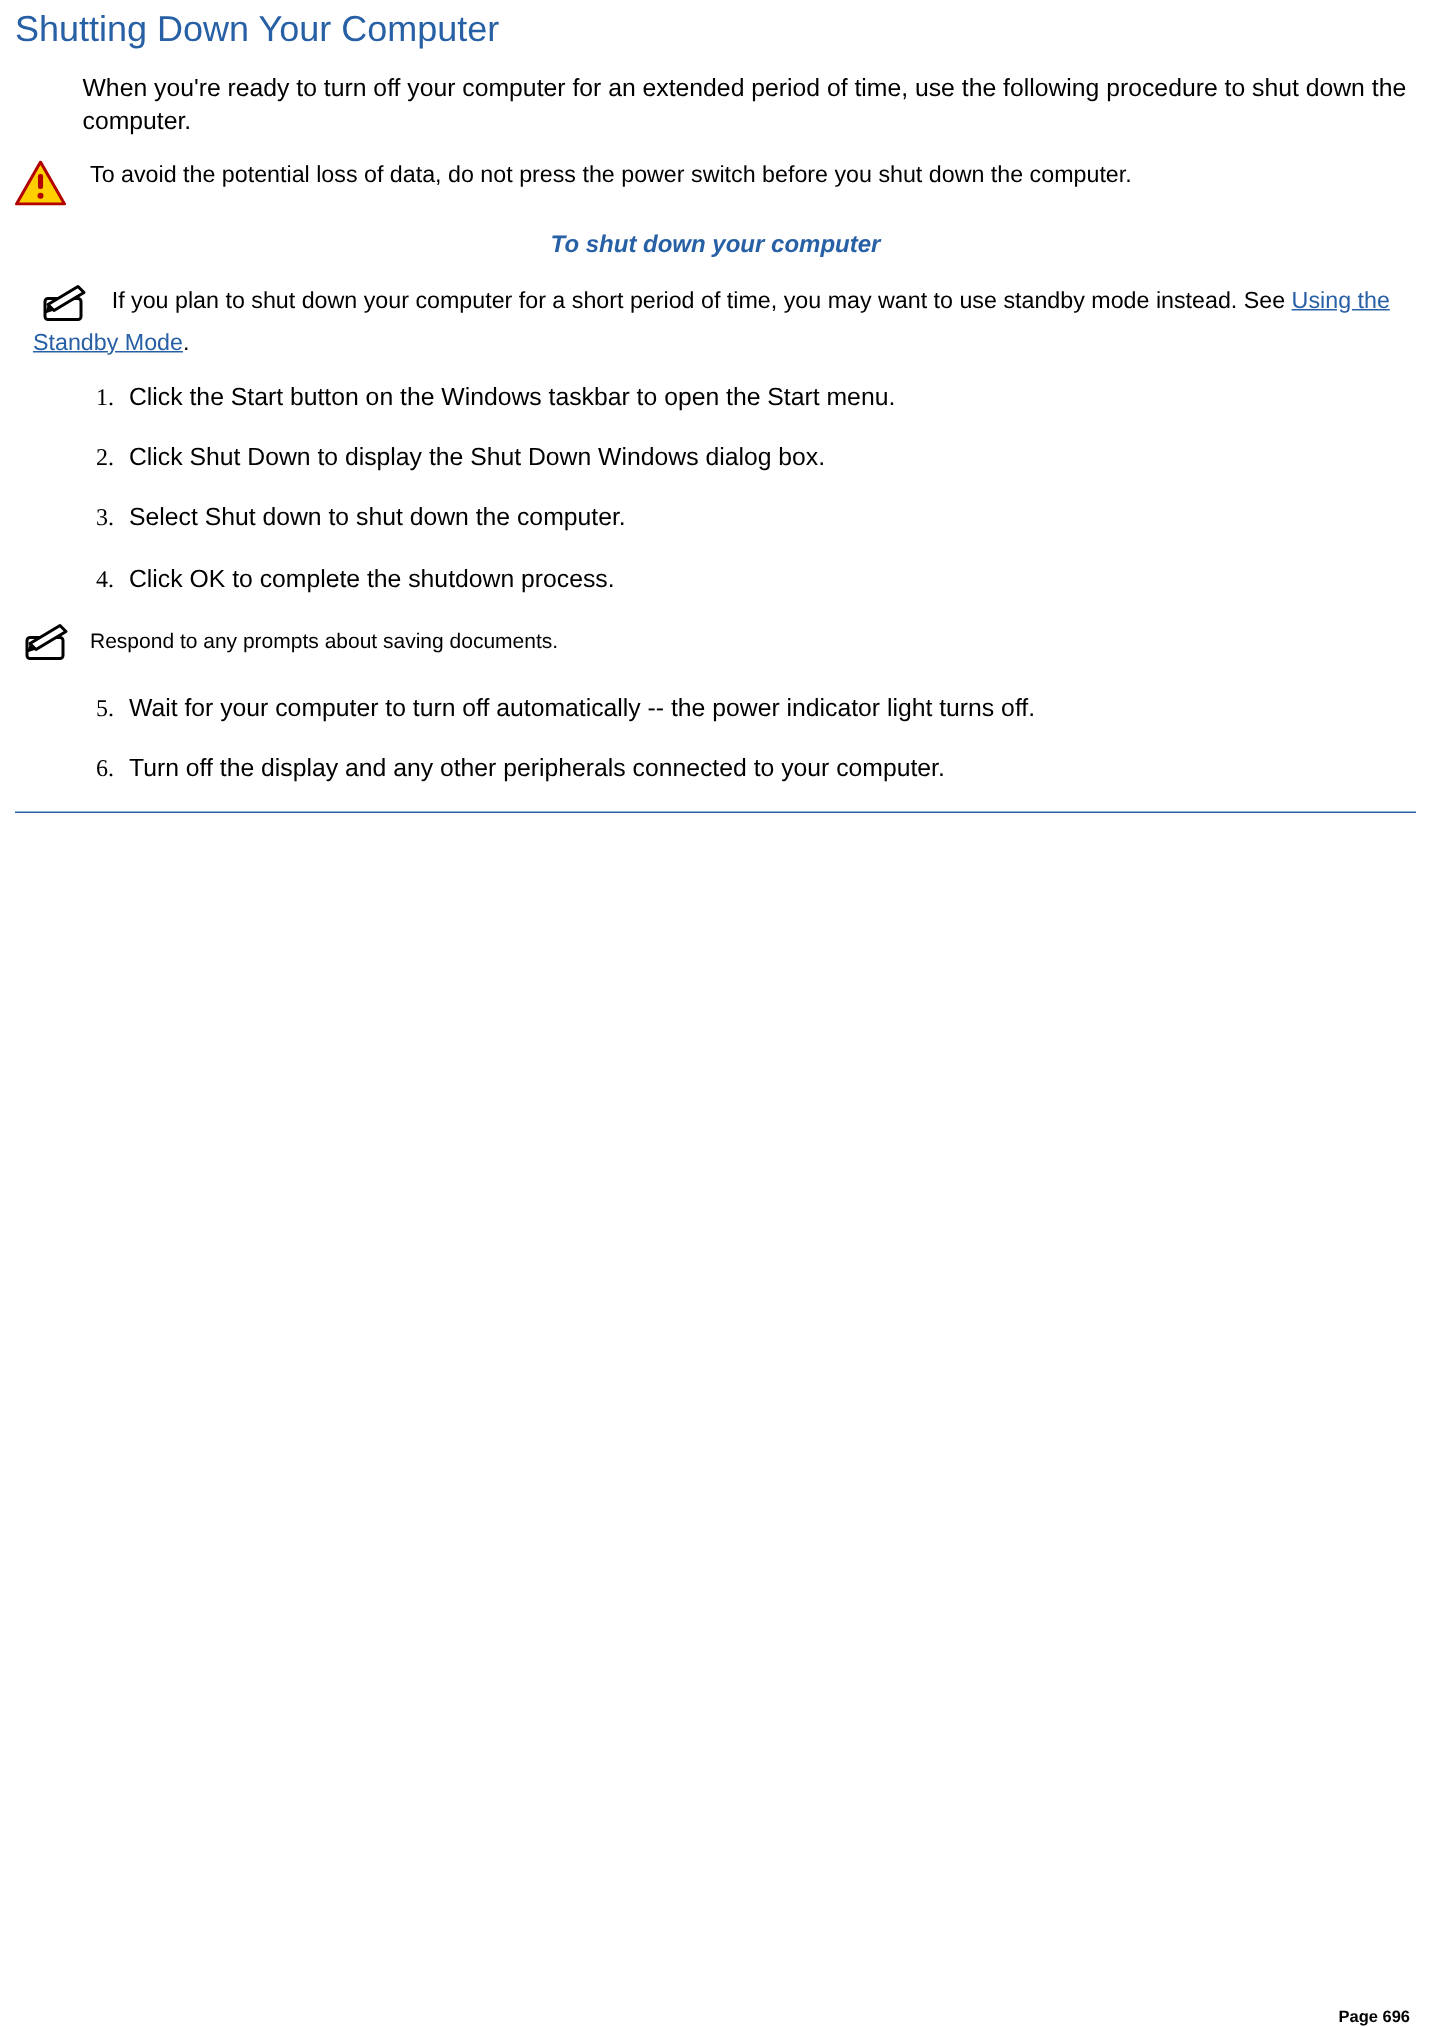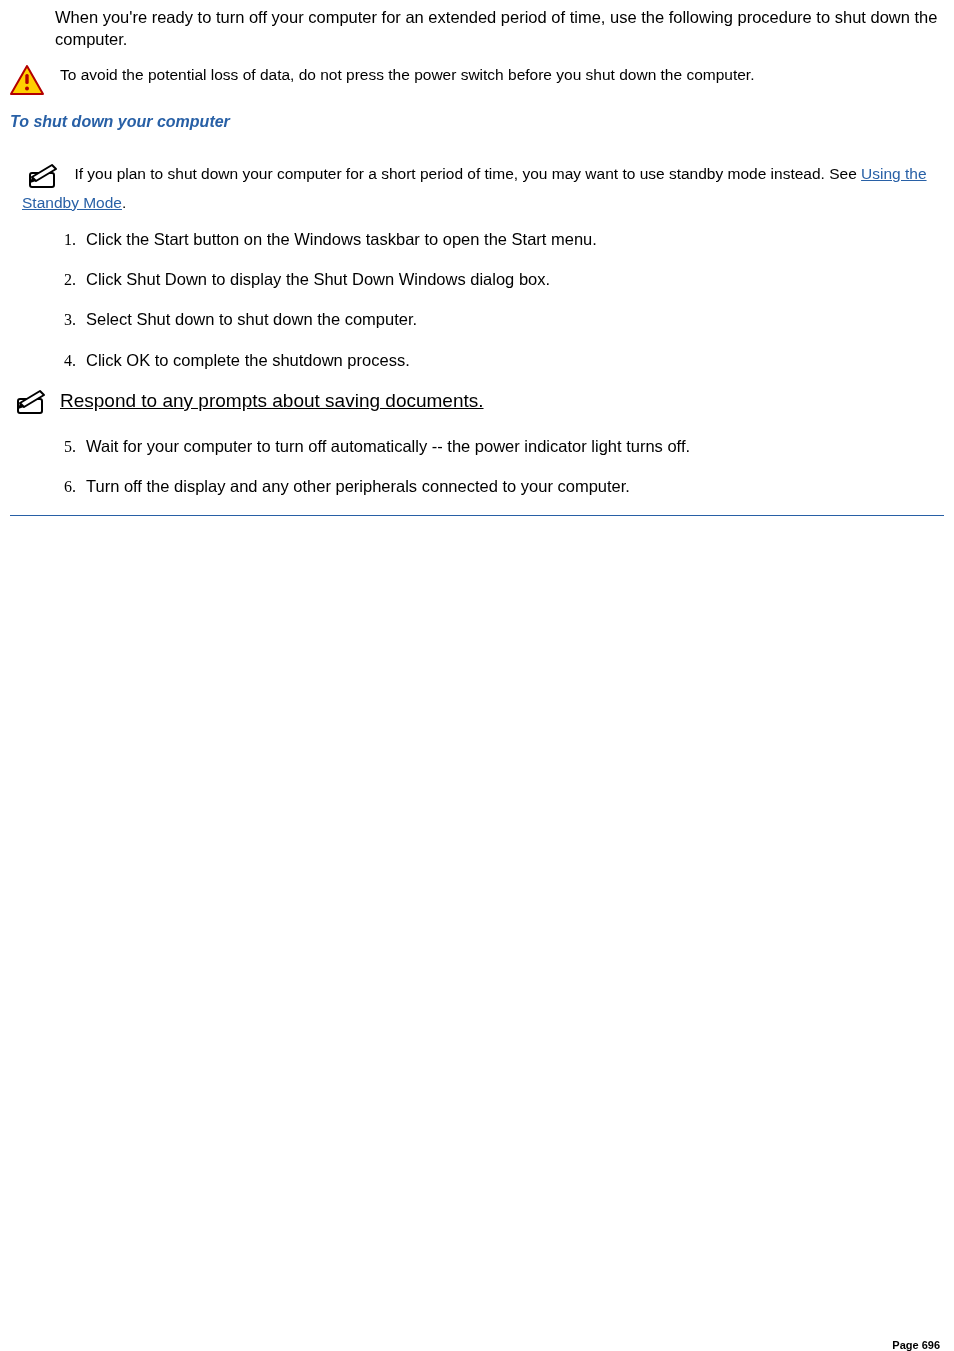--- a/index.html
+++ b/index.html
@@ -55,21 +55,22 @@
   }
   .note-block .txt {
     font-size: 15.5px;
     line-height: 1.5;
   }
   h2.subhead {
     color: #2860a6;
     font-style: italic;
     font-weight: bold;
     font-size: 16px;
-    margin: 18px 0 28px 0;
+    margin: 18px 0 12px 0;
+    text-align: center;
   }
   a.link {
     color: #2860a6;
     text-decoration: underline;
     cursor: pointer;
   }
   ol {
     margin: 0 0 0 40px;
     padding: 0 0 0 30px;
   }
@@ -82,22 +83,21 @@
   ol li::marker {
     font-family: "Times New Roman", Times, serif;
     font-size: 16px;
   }
   .mid-note {
     display: flex;
     align-items: center;
     margin: -4px 0 18px 0;
   }
   .mid-note .mtxt {
-    font-size: 19px;
-    text-decoration: underline;
+    font-size: 14px;
   }
   hr.rule {
     border: none;
     border-top: 1.5px solid #2860a6;
     margin: 6px 0 0 0;
   }
   .pagefoot {
     position: absolute;
     bottom: 0;
     right: 14px;
@@ -107,20 +107,21 @@
     font-family: Verdana, Geneva, sans-serif;
   }
   
   svg { display: block; }
 </style>
 </head>
 <body>
 
 <div class="page">
 
+  <h1 class="title">Shutting Down Your Computer</h1>
 
   <p class="intro">When you're ready to turn off your computer for an extended period of time, use the following procedure to shut down the computer.</p>
 
   <div class="icon-row">
     <span class="icon-slot">
       <svg width="34" height="30" viewBox="0 0 34 30">
         <polygon points="17,1 33,29 1,29" fill="#ffcf00" stroke="#b30000" stroke-width="2" stroke-linejoin="round"></polygon>
         <rect x="15.3" y="9" width="3.4" height="10" rx="1.5" fill="#b30000"></rect>
         <circle cx="17" cy="23.5" r="2" fill="#b30000"></circle>
       </svg>

